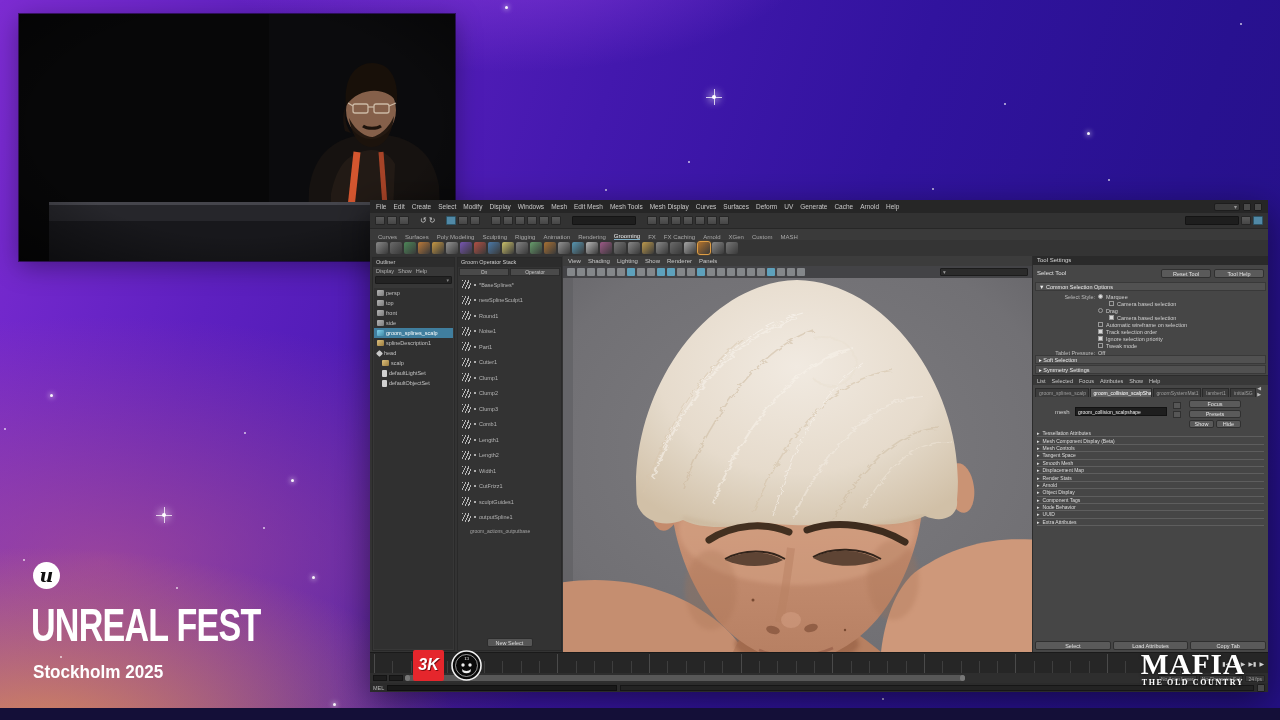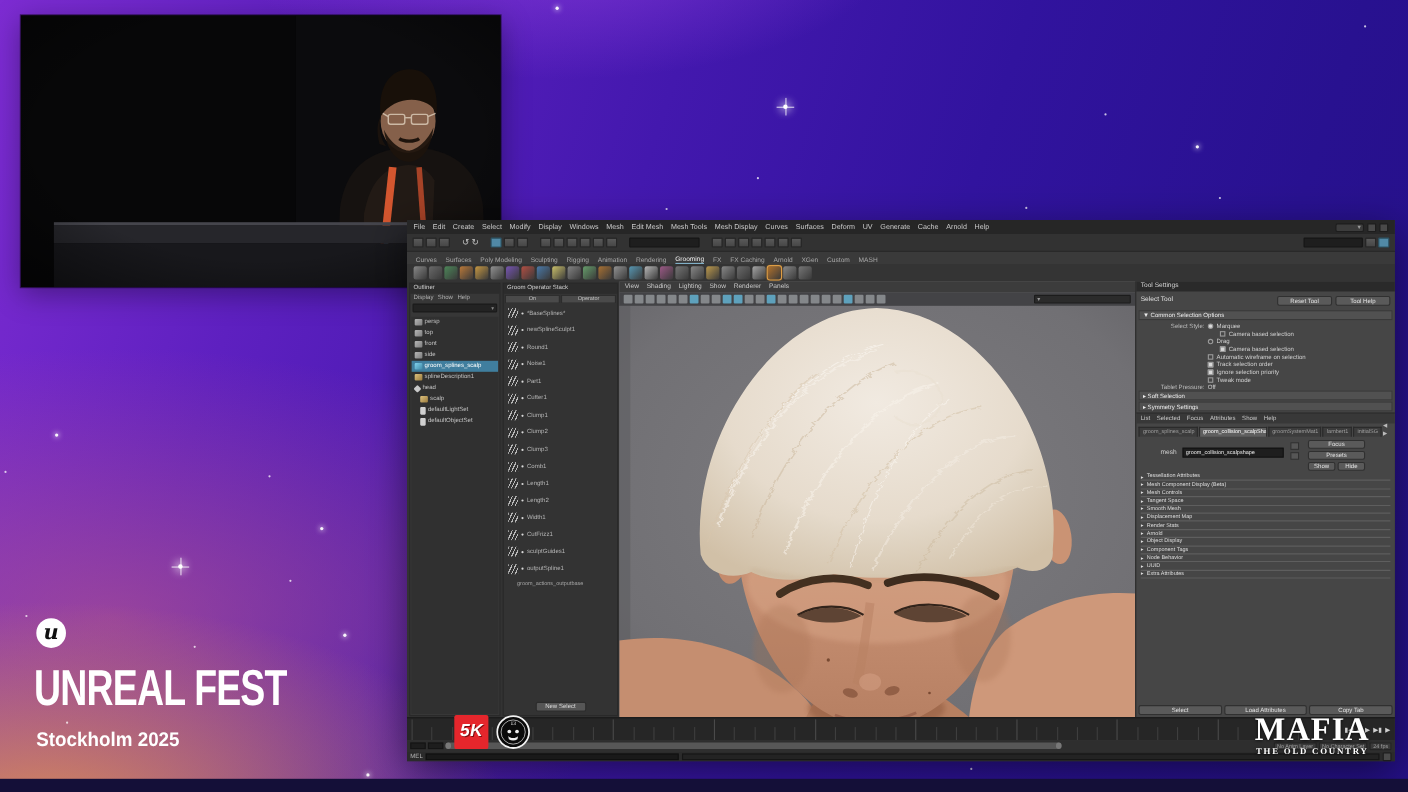--- a/index.html
+++ b/index.html
@@ -807,21 +807,21 @@
     <div class="ue-circle">u</div>
     <div class="ue-title">UNREAL FEST</div>
     <div class="ue-sub">Stockholm 2025</div>
   </div>
 
   <div class="brand-mafia">
     <div class="mafia-title">MAFIA</div>
     <div class="mafia-sub">THE OLD COUNTRY</div>
   </div>
 
-  <div class="logo-2k">5K</div>
+  <div class="logo-2k">3K</div>
 
   <div class="logo-h13">
     <svg width="31" height="31" viewBox="0 0 31 31">
       <circle cx="15.5" cy="15.5" r="14.5" fill="#0a0a0a" stroke="#f2f2f2" stroke-width="1.6"></circle>
       <circle cx="15.5" cy="15.5" r="11" fill="none" stroke="#e8e8e8" stroke-width=".8" opacity=".8"></circle>
       <text x="15.5" y="9.5" text-anchor="middle" font-size="5" fill="#fff" font-family="Liberation Serif, serif">13</text>
       <circle cx="12" cy="15" r="1.7" fill="#efefef"></circle>
       <circle cx="19" cy="15" r="1.7" fill="#efefef"></circle>
       <path d="M11,19 C13,21.5 18,21.5 20,19 L19.4,22 C17,23.6 14,23.6 11.6,22 Z" fill="#efefef"></path>
     </svg>

